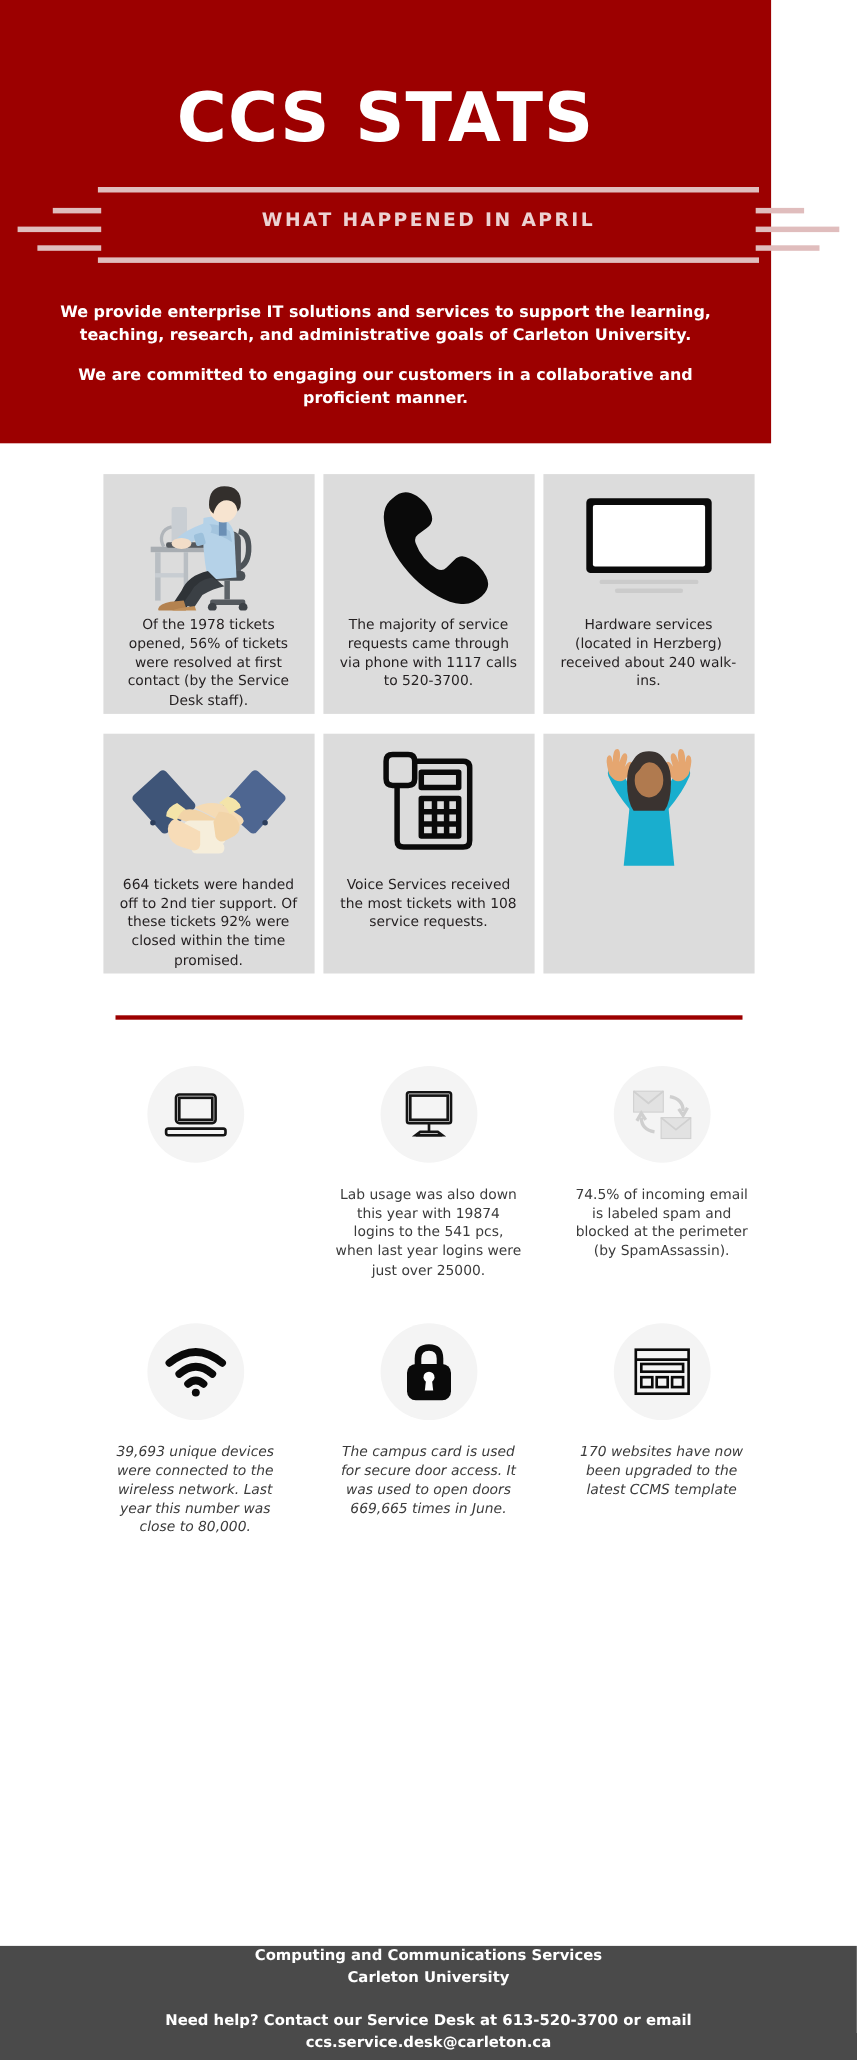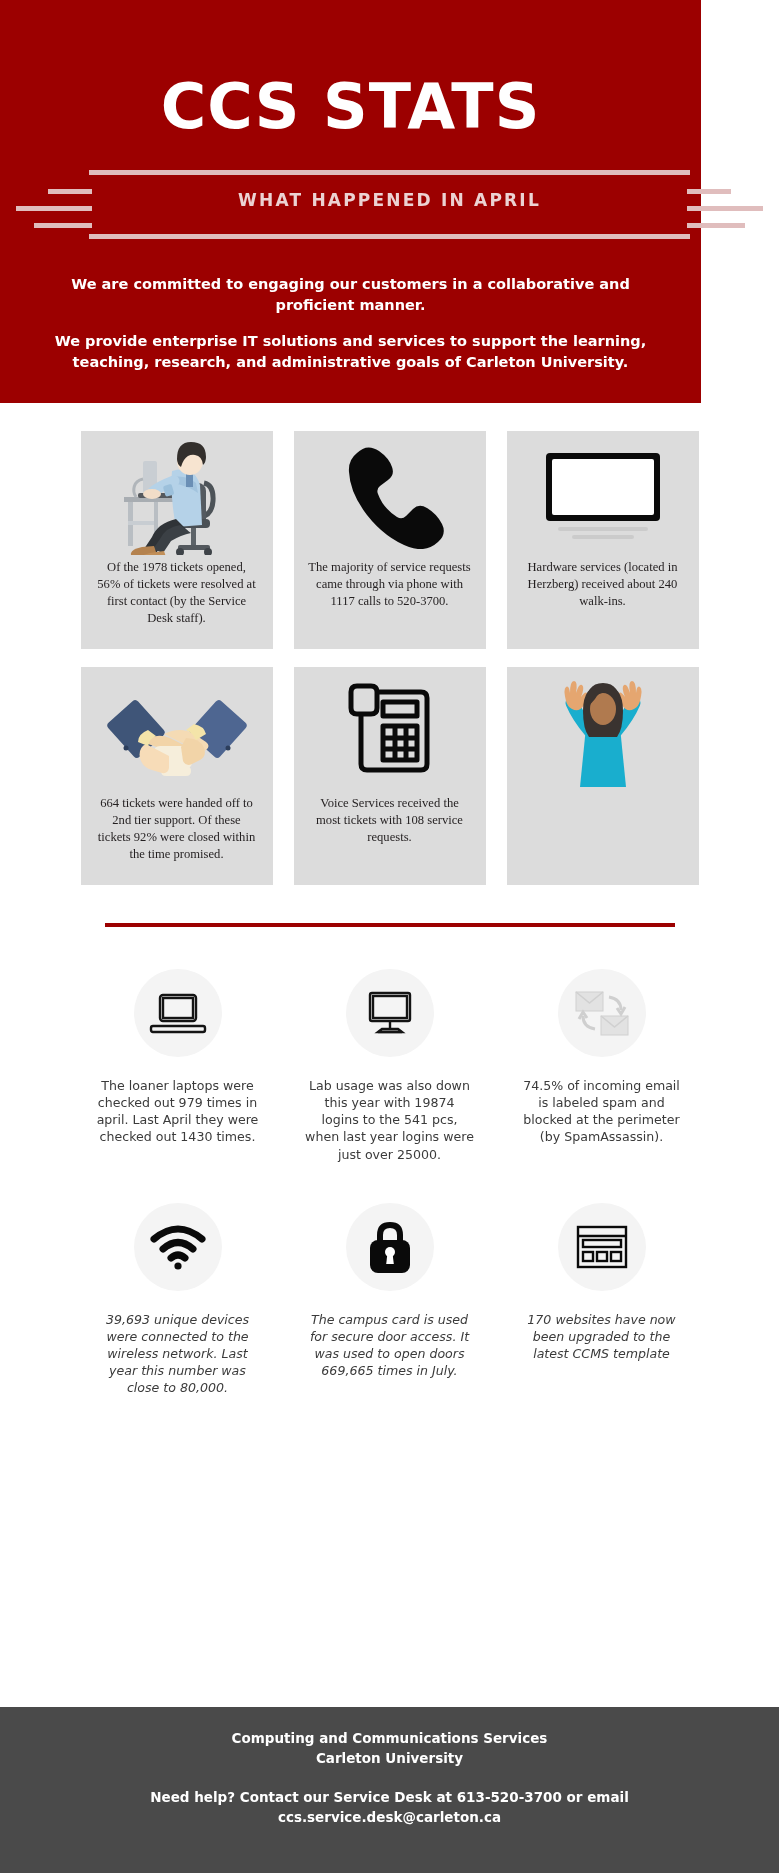--- a/index.html
+++ b/index.html
@@ -71,23 +71,22 @@
     font-size: 14.5px;
     font-weight: bold;
     line-height: 1.42;
   }
   .mission p + p { margin-top: 16px; }
 
   
   .cards {
     display: flex;
     justify-content: center;
-    gap: 21px;
+    gap: 8px;
     margin-top: 28px;
-    font-family: Liberation Serif, serif;
   }
   .card {
     width: 192px;
     background: #dcdcdc;
     display: flex;
     flex-direction: column;
     align-items: center;
   }
   .cards.row1 .card { height: 218px; }
   .cards.row2 .card { height: 218px; align-items: flex-end; }
@@ -143,24 +142,23 @@
     color: #3b3b3b;
     text-align: center;
   }
 
   
   .footer {
     position: absolute;
     left: 0;
     bottom: 0;
     width: 779px;
-    height: 166px;
+    height: 104px;
     background: #4a4a4a;
     text-align: center;
-    padding-top: 22px;
   }
   .footer-org {
     color: #ffffff;
     font-size: 13.5px;
     font-weight: bold;
     line-height: 1.45;
   }
   .footer-contact {
     color: #ffffff;
     font-size: 13.5px;
@@ -182,22 +180,22 @@
     <div class="deco l1"></div>
     <div class="deco l2"></div>
     <div class="deco l3"></div>
     <div class="deco r1"></div>
     <div class="deco r2"></div>
     <div class="deco r3"></div>
     <div class="subtitle">WHAT HAPPENED IN APRIL</div>
   </div>
 
   <div class="mission">
+    <p>We provide enterprise IT solutions and services to support the learning, teaching, research, and administrative goals of Carleton University.</p>
     <p>We are committed to engaging our customers in a collaborative and proficient manner.</p>
-    <p>We provide enterprise IT solutions and services to support the learning, teaching, research, and administrative goals of Carleton University.</p>
   </div>
 </div>
 
 <div class="cards row1">
 
   <div class="card">
     <div class="card-art">
       <svg width="150" height="120" viewBox="0 0 150 120">
 
         <rect x="22" y="62" width="82" height="5" fill="#a8adb2"></rect>
@@ -330,21 +328,20 @@
   <div class="icon-cell">
     <div class="icon-circle">
       <svg width="58" height="50" viewBox="0 0 58 50">
         <g fill="none" stroke="#141414" stroke-width="2.4">
           <rect x="11" y="7" width="36" height="26" rx="3"></rect>
           <rect x="14" y="10" width="30" height="20"></rect>
           <path d="M4 38 l50 0 q2 0 2 2 l0 2 q0 2 -2 2 l-50 0 q-2 0 -2 -2 l0 -2 q0 -2 2 -2 z"></path>
         </g>
       </svg>
     </div>
-    <div class="icon-text">The loaner laptops were checked out 979 times in april. Last April they were checked out 1430 times.</div>
   </div>
 
   <div class="icon-cell">
     <div class="icon-circle">
       <svg width="52" height="52" viewBox="0 0 52 52">
         <g fill="none" stroke="#141414" stroke-width="2.4">
           <rect x="6" y="6" width="40" height="28" rx="2"></rect>
           <rect x="9" y="9" width="34" height="22"></rect>
           <path d="M26 34 l0 8"></path>
           <path d="M14 45 l24 0"></path>
@@ -390,21 +387,21 @@
 
   <div class="icon-cell">
     <div class="icon-circle">
       <svg width="48" height="56" viewBox="0 0 48 56">
         <path d="M11 22 l0 -6 q0 -13 13 -13 q13 0 13 13 l0 6 l-6 0 l0 -6 q0 -7 -7 -7 q-7 0 -7 7 l0 6 z" fill="#0a0a0a"></path>
         <rect x="4" y="21" width="40" height="33" rx="8" fill="#0a0a0a"></rect>
         <circle cx="24" cy="33" r="5" fill="#ffffff"></circle>
         <path d="M21.6 33 l4.8 0 l1.4 12 l-7.6 0 z" fill="#ffffff"></path>
       </svg>
     </div>
-    <div class="icon-text">The campus card is used for secure door access.  It was used to open doors 669,665 times in July.</div>
+    <div class="icon-text">The campus card is used for secure door access.  It was used to open doors 669,665 times in June.</div>
   </div>
 
   <div class="icon-cell">
     <div class="icon-circle">
       <svg width="56" height="48" viewBox="0 0 56 48">
         <g fill="none" stroke="#0a0a0a" stroke-width="2.4">
           <rect x="4" y="4" width="48" height="40"></rect>
           <path d="M4 13 l48 0"></path>
           <rect x="9" y="17" width="38" height="7"></rect>
           <rect x="9" y="29" width="10" height="9"></rect>

